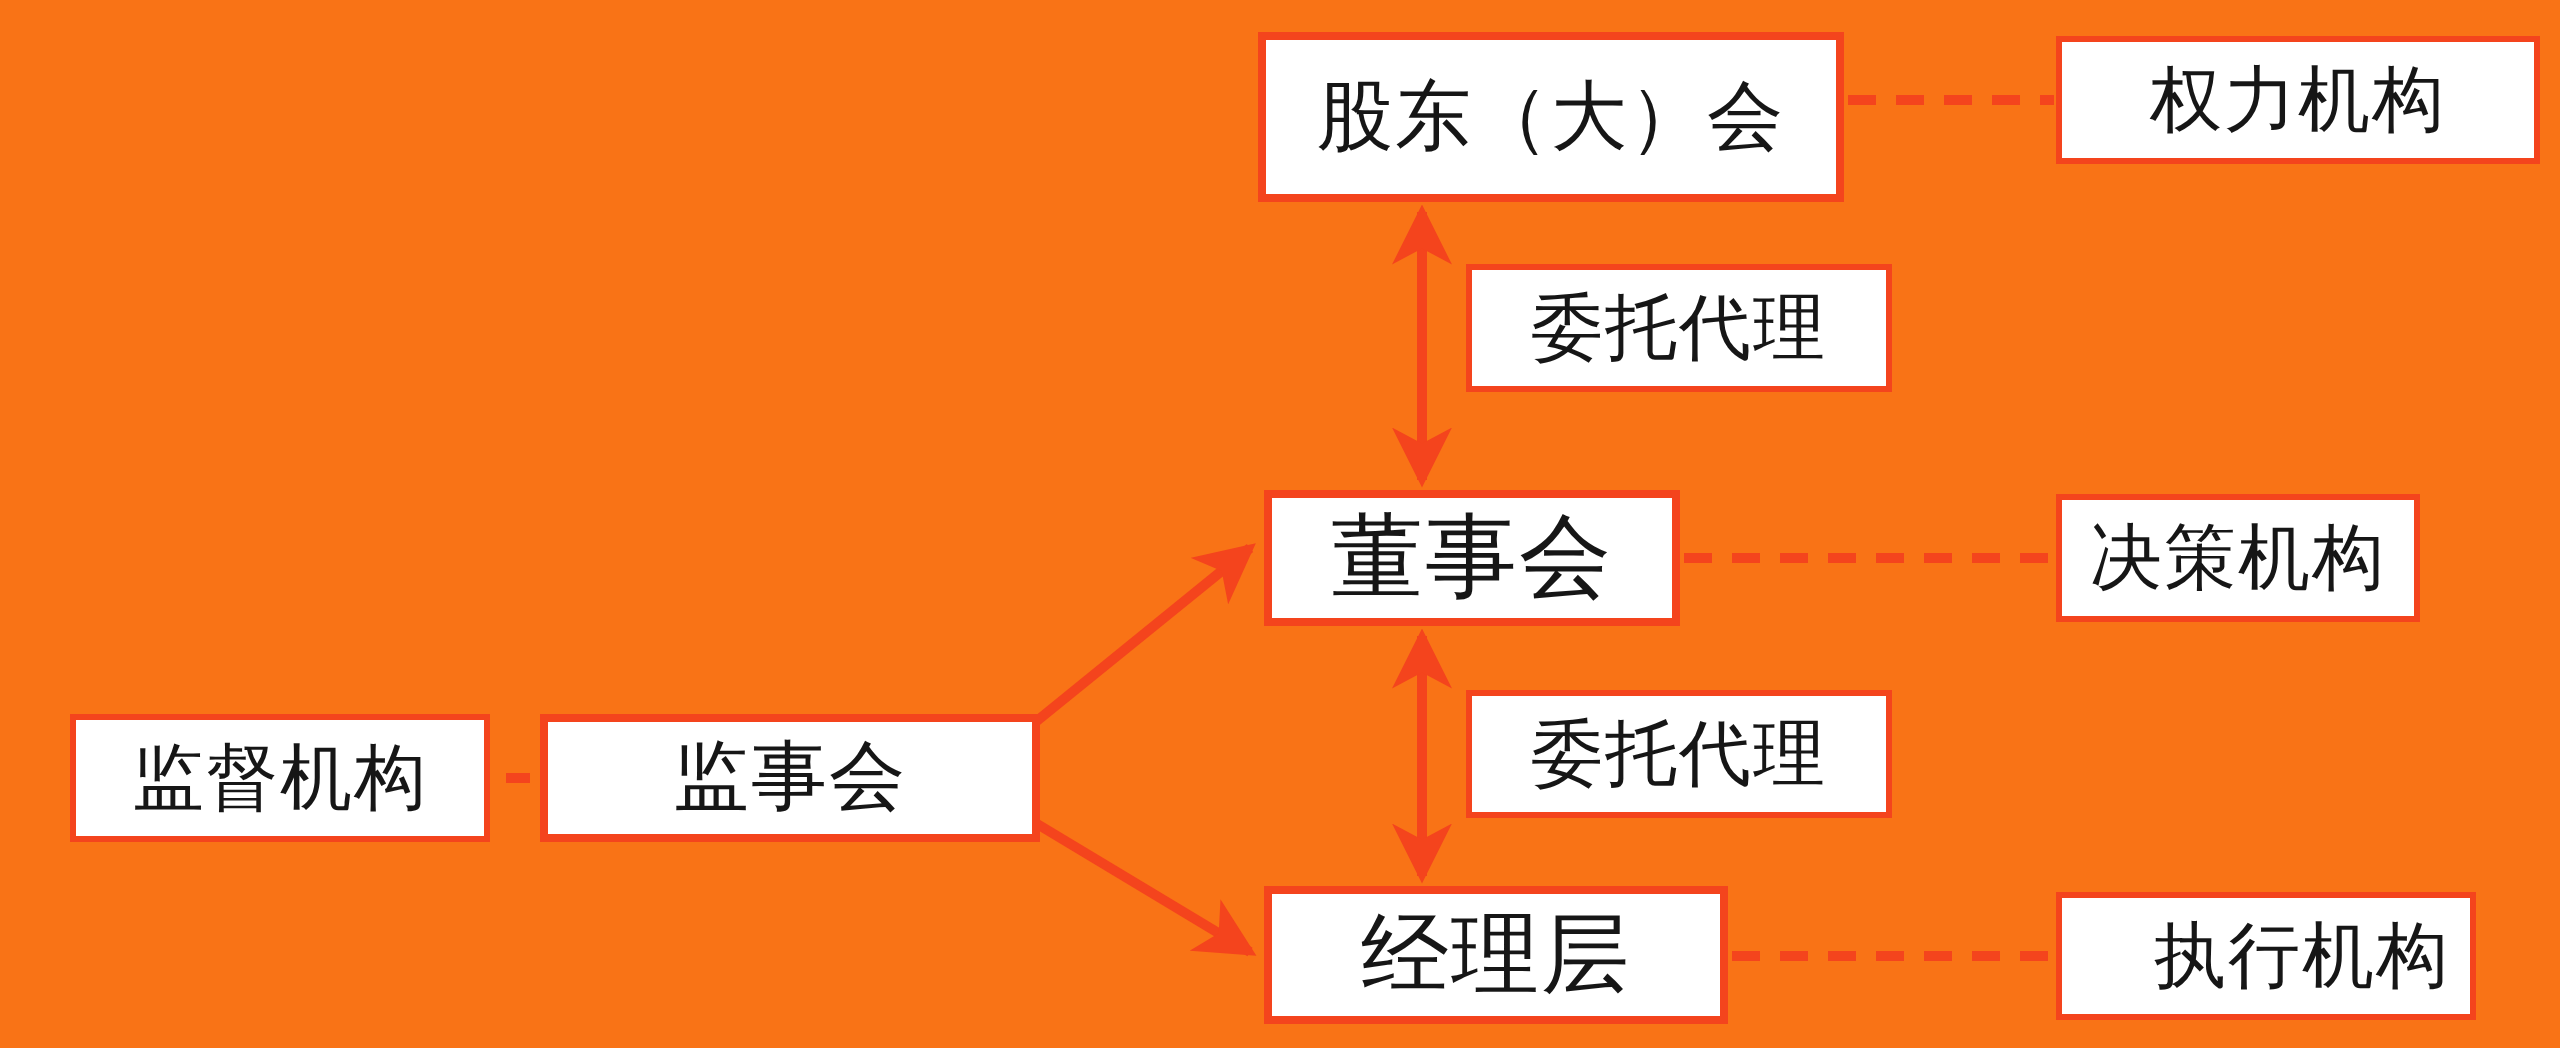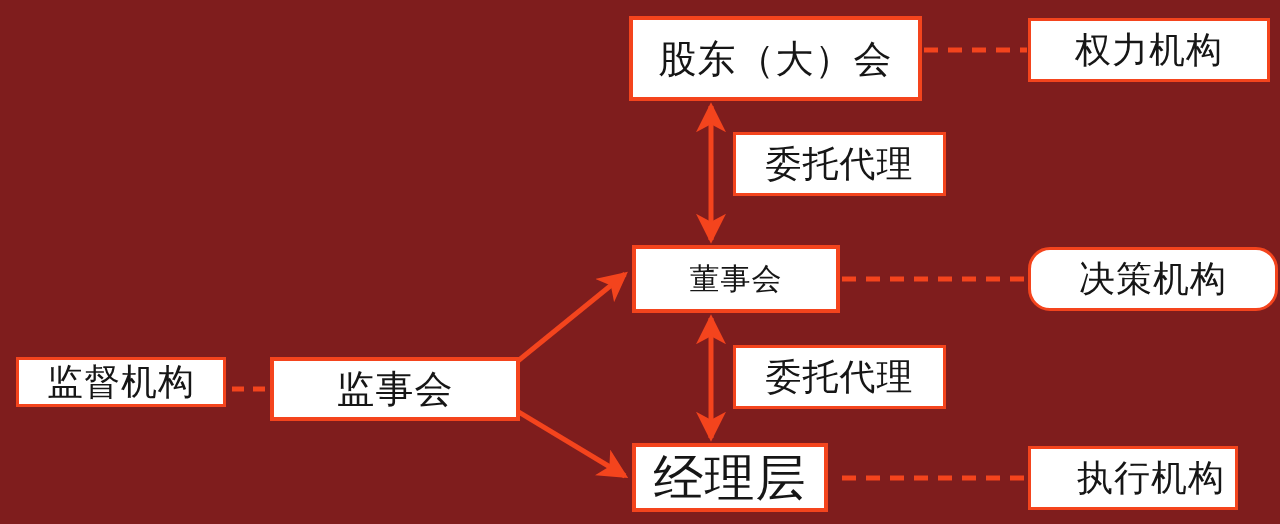--- a/index.html
+++ b/index.html
@@ -4,21 +4,21 @@
 <style>
   html, body {
     margin: 0;
     padding: 0;
     background: #ffffff;
   }
   #stage {
     position: relative;
     width: 1280px;
     height: 524px;
-    background: #7f1d1d;
+    background: #f97316;
     overflow: hidden;
     font-family: "Liberation Serif", "DejaVu Serif", serif;
   }
   .node {
     position: absolute;
     box-sizing: border-box;
     border: 4px solid #F4441D;
     background: #ffffff;
     display: flex;
     align-items: center;
@@ -75,41 +75,41 @@
   </div>
 
   <div class="node thin" style="left:1028px; top:18px; width:242px; height:64px;">
     <span>权力机构</span>
   </div>
 
   <div class="node thin" style="left:733px; top:132px; width:213px; height:64px;">
     <span>委托代理</span>
   </div>
 
-  <div class="node" style="left:632px; top:245px; width:208px; height:68px; font-size:30px;">
+  <div class="node" style="left:632px; top:245px; width:208px; height:68px; font-size:46px;">
     <span>董事会</span>
   </div>
 
-  <div class="node thin" style="left:1028px; top:247px; width:250px; height:64px;border-radius:22px;">
+  <div class="node thin" style="left:1028px; top:247px; width:182px; height:64px;">
     <span>决策机构</span>
   </div>
 
-  <div class="node thin" style="left:16px; top:357px; width:210px; height:50px;">
+  <div class="node thin" style="left:35px; top:357px; width:210px; height:64px;">
     <span>监督机构</span>
   </div>
 
   <div class="node" style="left:270px; top:357px; width:250px; height:64px; font-size:38px;">
     <span>监事会</span>
   </div>
 
   <div class="node thin" style="left:733px; top:345px; width:213px; height:64px;">
     <span>委托代理</span>
   </div>
 
-  <div class="node" style="left:632px; top:443px; width:196px; height:69px; font-size:50px;">
+  <div class="node" style="left:632px; top:443px; width:232px; height:69px; font-size:44px;">
     <span>经理层</span>
   </div>
 
   <div class="node thin" style="left:1028px; top:446px; width:210px; height:64px;padding-left:36px;">
     <span>执行机构</span>
   </div>
 
 </div>
 
 </body></html>

